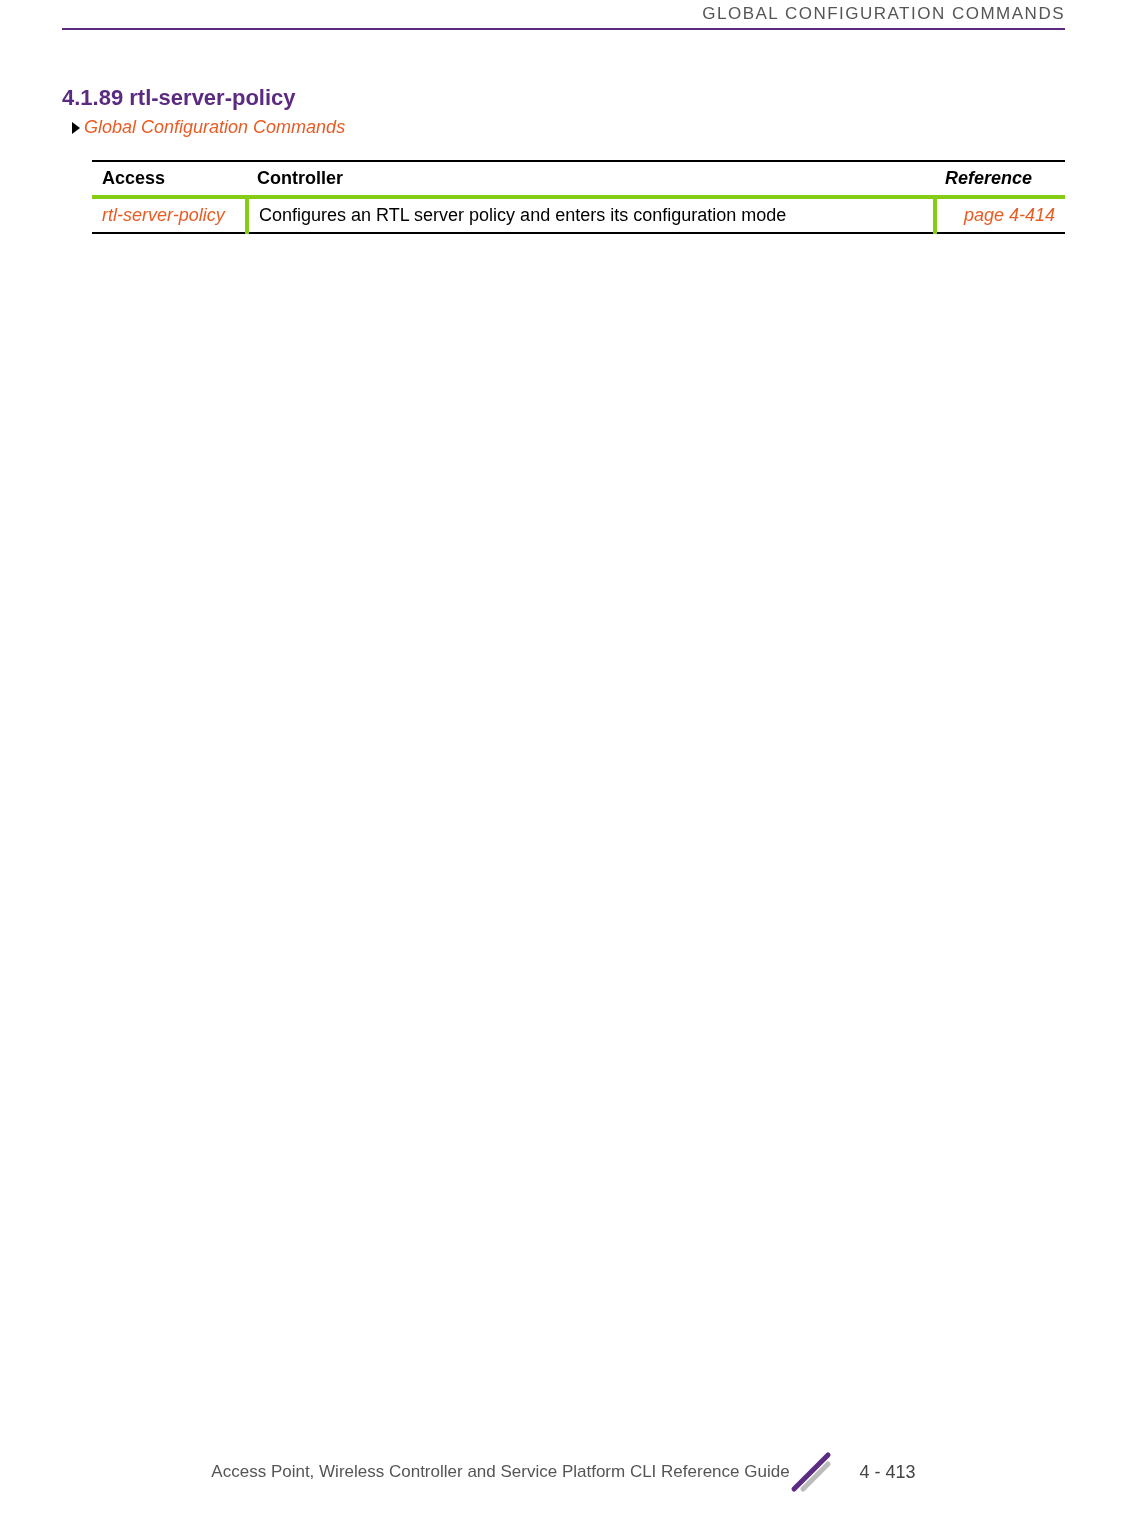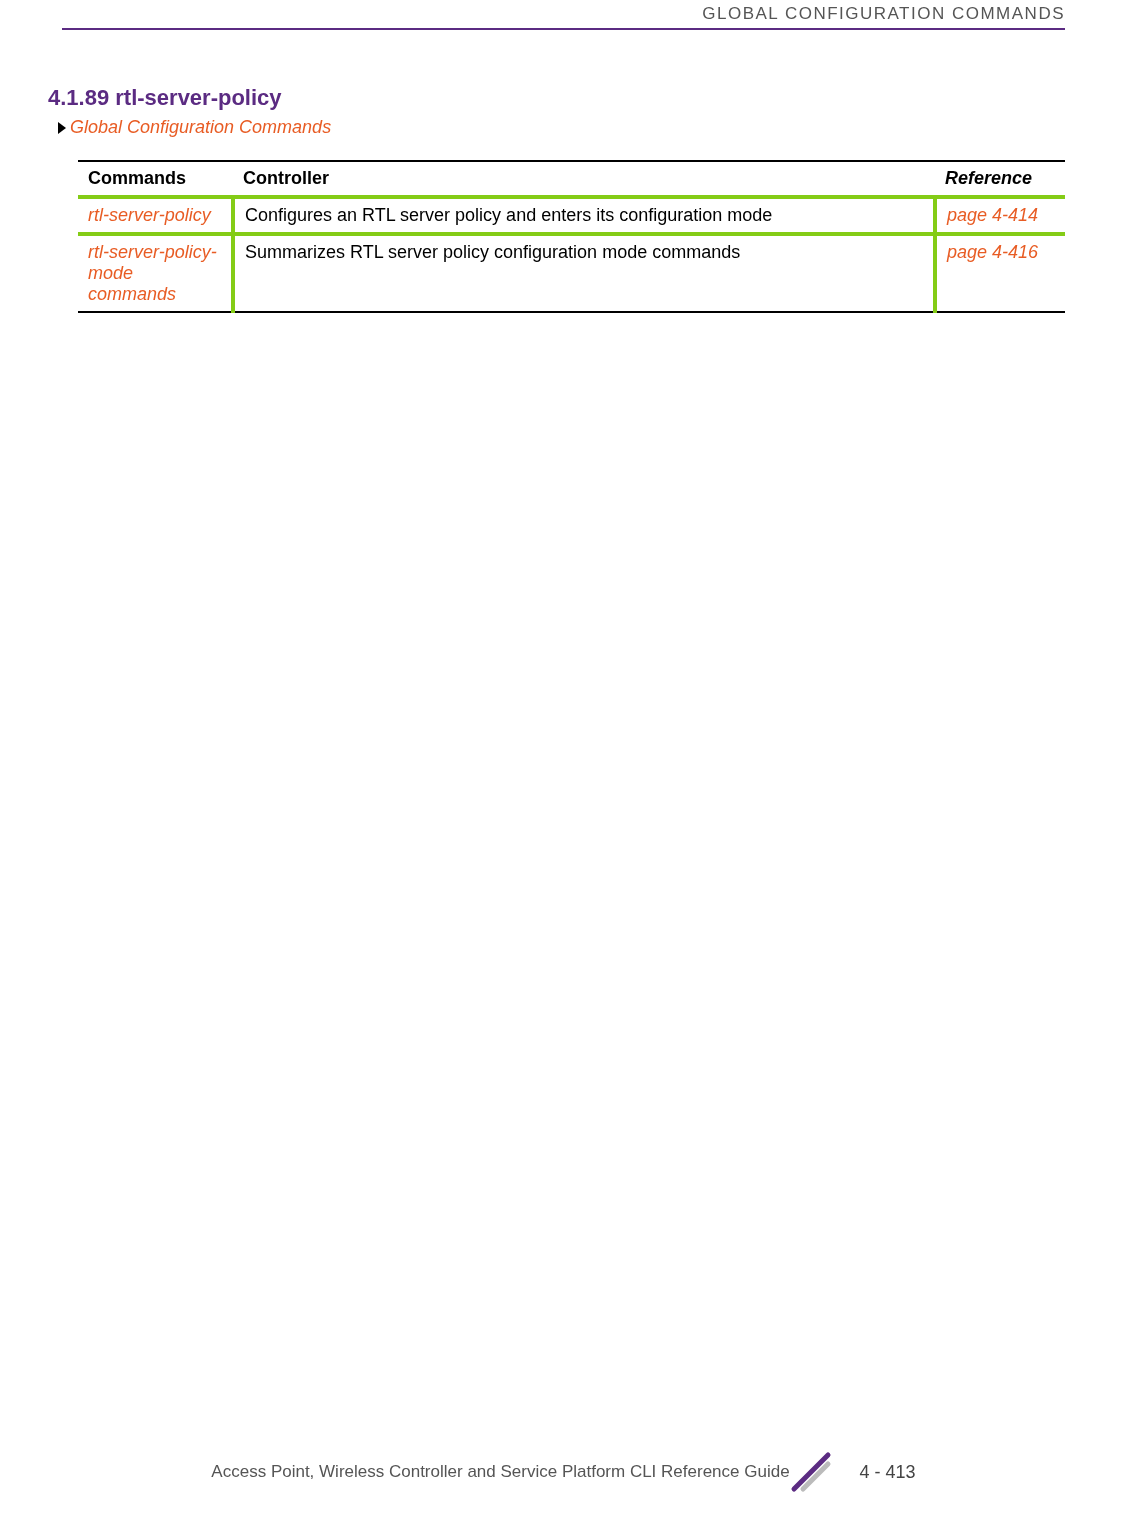--- a/index.html
+++ b/index.html
@@ -29,21 +29,21 @@
       position: absolute;
       top: 28px;
       left: 62px;
       right: 62px;
       height: 2px;
       background: #5b2b82;
     }
     .content {
       position: absolute;
       top: 85px;
-      left: 48px;
+      left: 62px;
       right: 62px;
     }
     .section-heading {
       color: #5b2b82;
       font-size: 22px;
       font-weight: bold;
       margin-bottom: 6px;
     }
     .breadcrumb {
       display: flex;
@@ -110,20 +110,21 @@
     }
     .cmd-table thead th:last-child {
       border-right: none;
       font-style: italic;
     }
     .cmd-table tbody td:first-child {
       border-left: none;
     }
     .cmd-table tbody td:last-child {
       border-right: none;
+      text-align: right;
     }
     .cmd-table tbody tr:last-child td {
       border-bottom: 2px solid #000;
     }
     .col-command {
       width: 155px;
     }
     .col-reference {
       width: 130px;
     }
@@ -173,35 +174,30 @@
   <div class="breadcrumb">
     <span class="breadcrumb-arrow"></span>
     <a class="breadcrumb-text">Global Configuration Commands</a>
   </div>
 
 
 
   <table class="cmd-table">
     <thead>
       <tr>
-        <th class="col-command">Commands</th>
+        <th class="col-command">Access</th>
         <th>Controller</th>
         <th class="col-reference">Reference</th>
       </tr>
     </thead>
     <tbody>
       <tr>
         <td><a class="link-italic">rtl-server-policy</a></td>
         <td>Configures an RTL server policy and enters its configuration mode</td>
         <td><a class="link-italic">page 4-414</a></td>
-      </tr>
-      <tr>
-        <td><a class="link-italic">rtl-server-policy-mode commands</a></td>
-        <td>Summarizes RTL server policy configuration mode commands</td>
-        <td><a class="link-italic">page 4-416</a></td>
       </tr>
     </tbody>
   </table>
 </div>
 
 <div class="page-footer">
   <span>Access Point, Wireless Controller and Service Platform CLI Reference Guide</span>
   <div class="footer-right">
     <span class="footer-logo">
       <svg viewBox="0 0 42 42">

